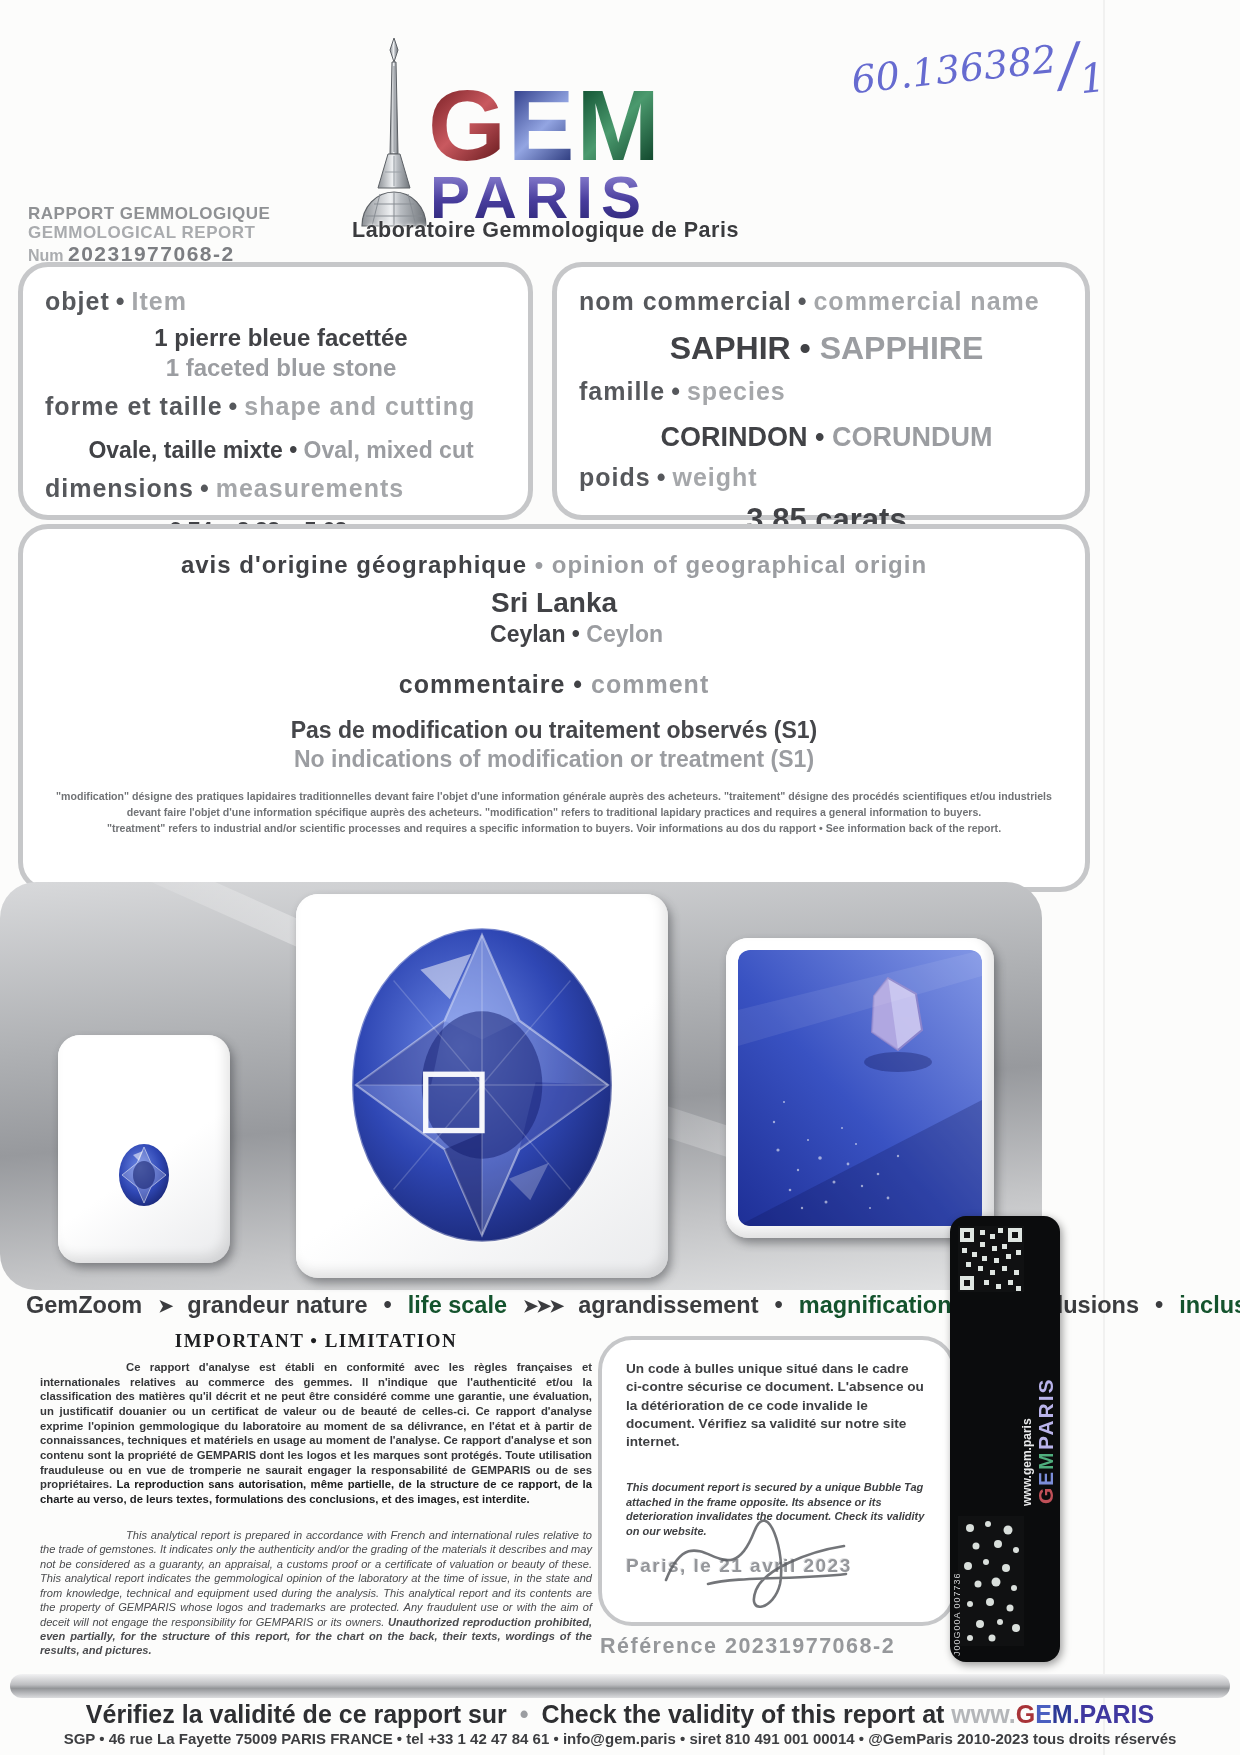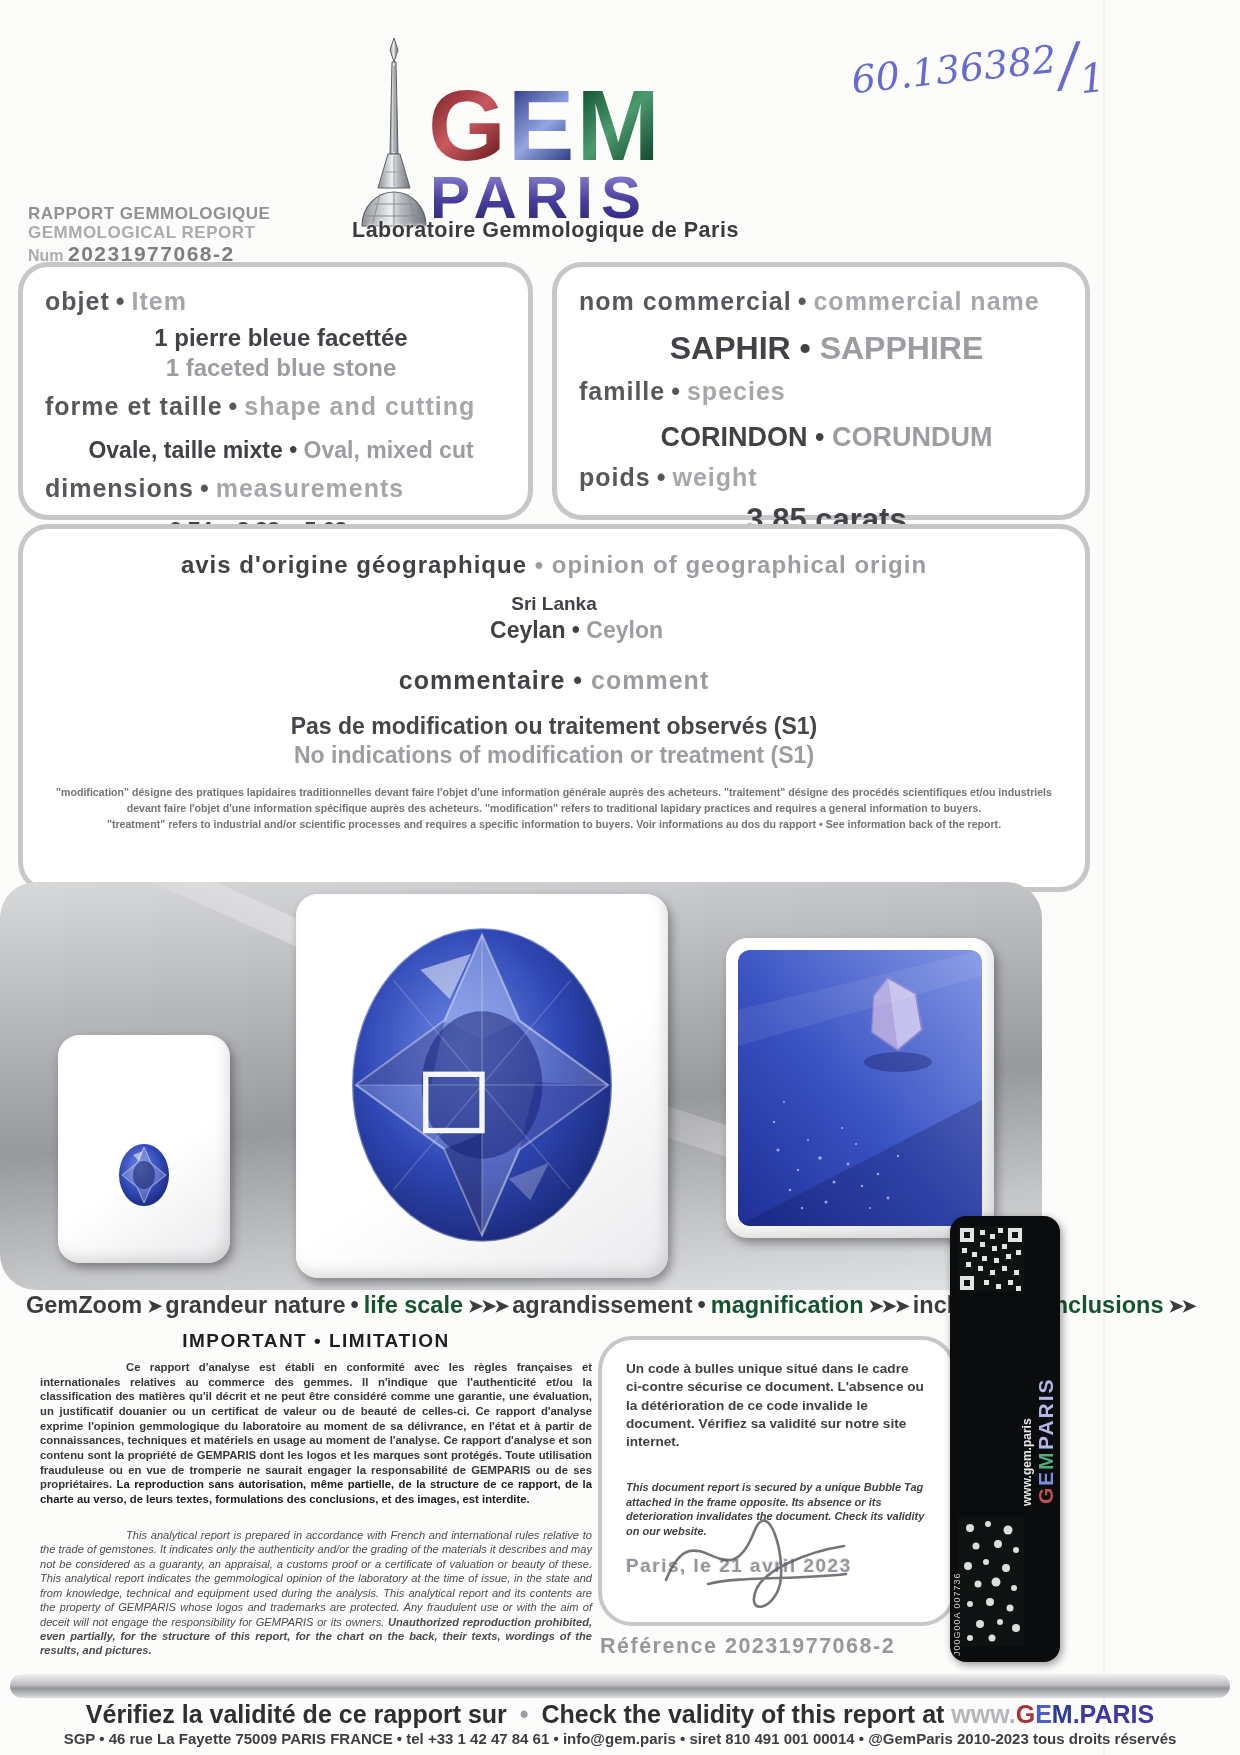--- a/index.html
+++ b/index.html
@@ -38,21 +38,21 @@
   .fval{text-align:center;font-weight:bold;padding-left:11px;}
   .fv-dark{color:#414246;} .fv-gray{color:#9b9da1;}
   .v-objet1{font-size:24px;margin-top:8px;}
   .v-objet2{font-size:24px;margin-top:2px;}
   .v-forme{font-size:23px;margin-top:16px;}
   .v-dim{font-size:22px;margin-top:14px;}
   .v-nom{font-size:32px;margin-top:14px;}
   .v-fam{font-size:27px;margin-top:16px;}
   .v-poids{font-size:31px;margin-top:10px;}
   .org-head{text-align:center;font-weight:bold;font-size:24px;letter-spacing:1px;margin-top:14px;}
-  .org-val1{text-align:center;font-weight:bold;font-size:19px;color:#414246;margin-top:14px;}
+  .org-val1{text-align:center;font-weight:bold;font-size:28px;color:#414246;margin-top:8px;}
   .org-val2{text-align:center;font-weight:bold;font-size:23px;margin-top:2px;padding-left:45px;}
   .cmt-label{text-align:center;font-weight:bold;font-size:25px;letter-spacing:1px;margin-top:22px;}
   .cmt1{text-align:center;font-weight:bold;font-size:23px;color:#45464a;margin-top:18px;}
   .cmt2{text-align:center;font-weight:bold;font-size:23px;color:#9b9da1;margin-top:2px;}
   .fineprint{margin-top:16px;text-align:center;font-weight:bold;font-size:10.6px;color:#717376;line-height:1.5;}
   
   .band{position:absolute;left:0px;top:882px;width:1042px;height:408px;border-radius:36px;
         background:linear-gradient(175deg,#d8d9db 0%,#aeb0b3 35%,#97999d 55%,#c4c5c7 80%,#e3e4e5 100%);}
   .streak{position:absolute;background:linear-gradient(90deg,rgba(255,255,255,0),rgba(255,255,255,.75),rgba(255,255,255,0));} 
   .streakA{left:60px;top:930px;width:520px;height:26px;transform:rotate(24deg);opacity:.5;}
@@ -60,26 +60,26 @@
   .stonebox{position:absolute;border-radius:22px;background:linear-gradient(145deg,#ffffff 55%,#e9eaec);
             box-shadow:3px 5px 10px rgba(40,42,46,.45), inset -5px -7px 12px rgba(0,0,0,.10), inset 2px 2px 3px #fff;}
   .box-life{left:58px;top:1035px;width:172px;height:228px;}
   .box-mag{left:296px;top:894px;width:372px;height:384px;}
   .box-inc{left:726px;top:938px;width:268px;height:300px;}
   .gem-small{position:absolute;left:60px;top:108px;}
   .gem-big{position:absolute;left:52px;top:30px;}
   .photo-inc{position:absolute;left:12px;top:12px;border-radius:12px;overflow:hidden;}
   
   .caption{position:absolute;left:26px;top:1292px;width:1014px;display:flex;align-items:center;
-           justify-content:flex-start;gap:5px;font-weight:bold;font-size:23.5px;white-space:nowrap;}
+           justify-content:flex-start;gap:16px;font-weight:bold;font-size:23.5px;white-space:nowrap;}
   .cap-dark{color:#3b3c3f;} .cap-gray{color:#14532d;} .cap-bullet{color:#3b3c3f;}
   .cap-arrow{color:#3b3c3f;font-size:18px;letter-spacing:-2px;}
   
   .lim-head{position:absolute;left:40px;top:1330px;width:552px;text-align:center;font-weight:bold;
-            font-size:19px;color:#1e1f21;letter-spacing:1.5px;}
+            font-size:19px;color:#1e1f21;letter-spacing:1.5px;font-family:Liberation Serif, serif;}
   .lim-fr{position:absolute;left:40px;top:1360px;width:552px;font-size:11.3px;line-height:1.3;
           color:#36373a;text-align:justify;text-indent:86px;font-weight:bold;}
   .lim-fr .tail{font-weight:bold;color:#1c1d1f;}
   .lim-fr .mainp{font-weight:normal;font-weight:600;}
   .lim-en{position:absolute;left:40px;top:1528px;width:552px;font-size:11.1px;line-height:1.3;
           color:#4a4b4e;text-align:justify;text-indent:86px;font-style:italic;}
   .lim-en .tail{font-weight:bold;}
   
   .bubble-panel{position:absolute;left:598px;top:1336px;width:358px;height:290px;border:4px solid #c6c7c9;
                 border-radius:34px;background:#fff;padding:20px 24px 0 24px;box-sizing:border-box;}

